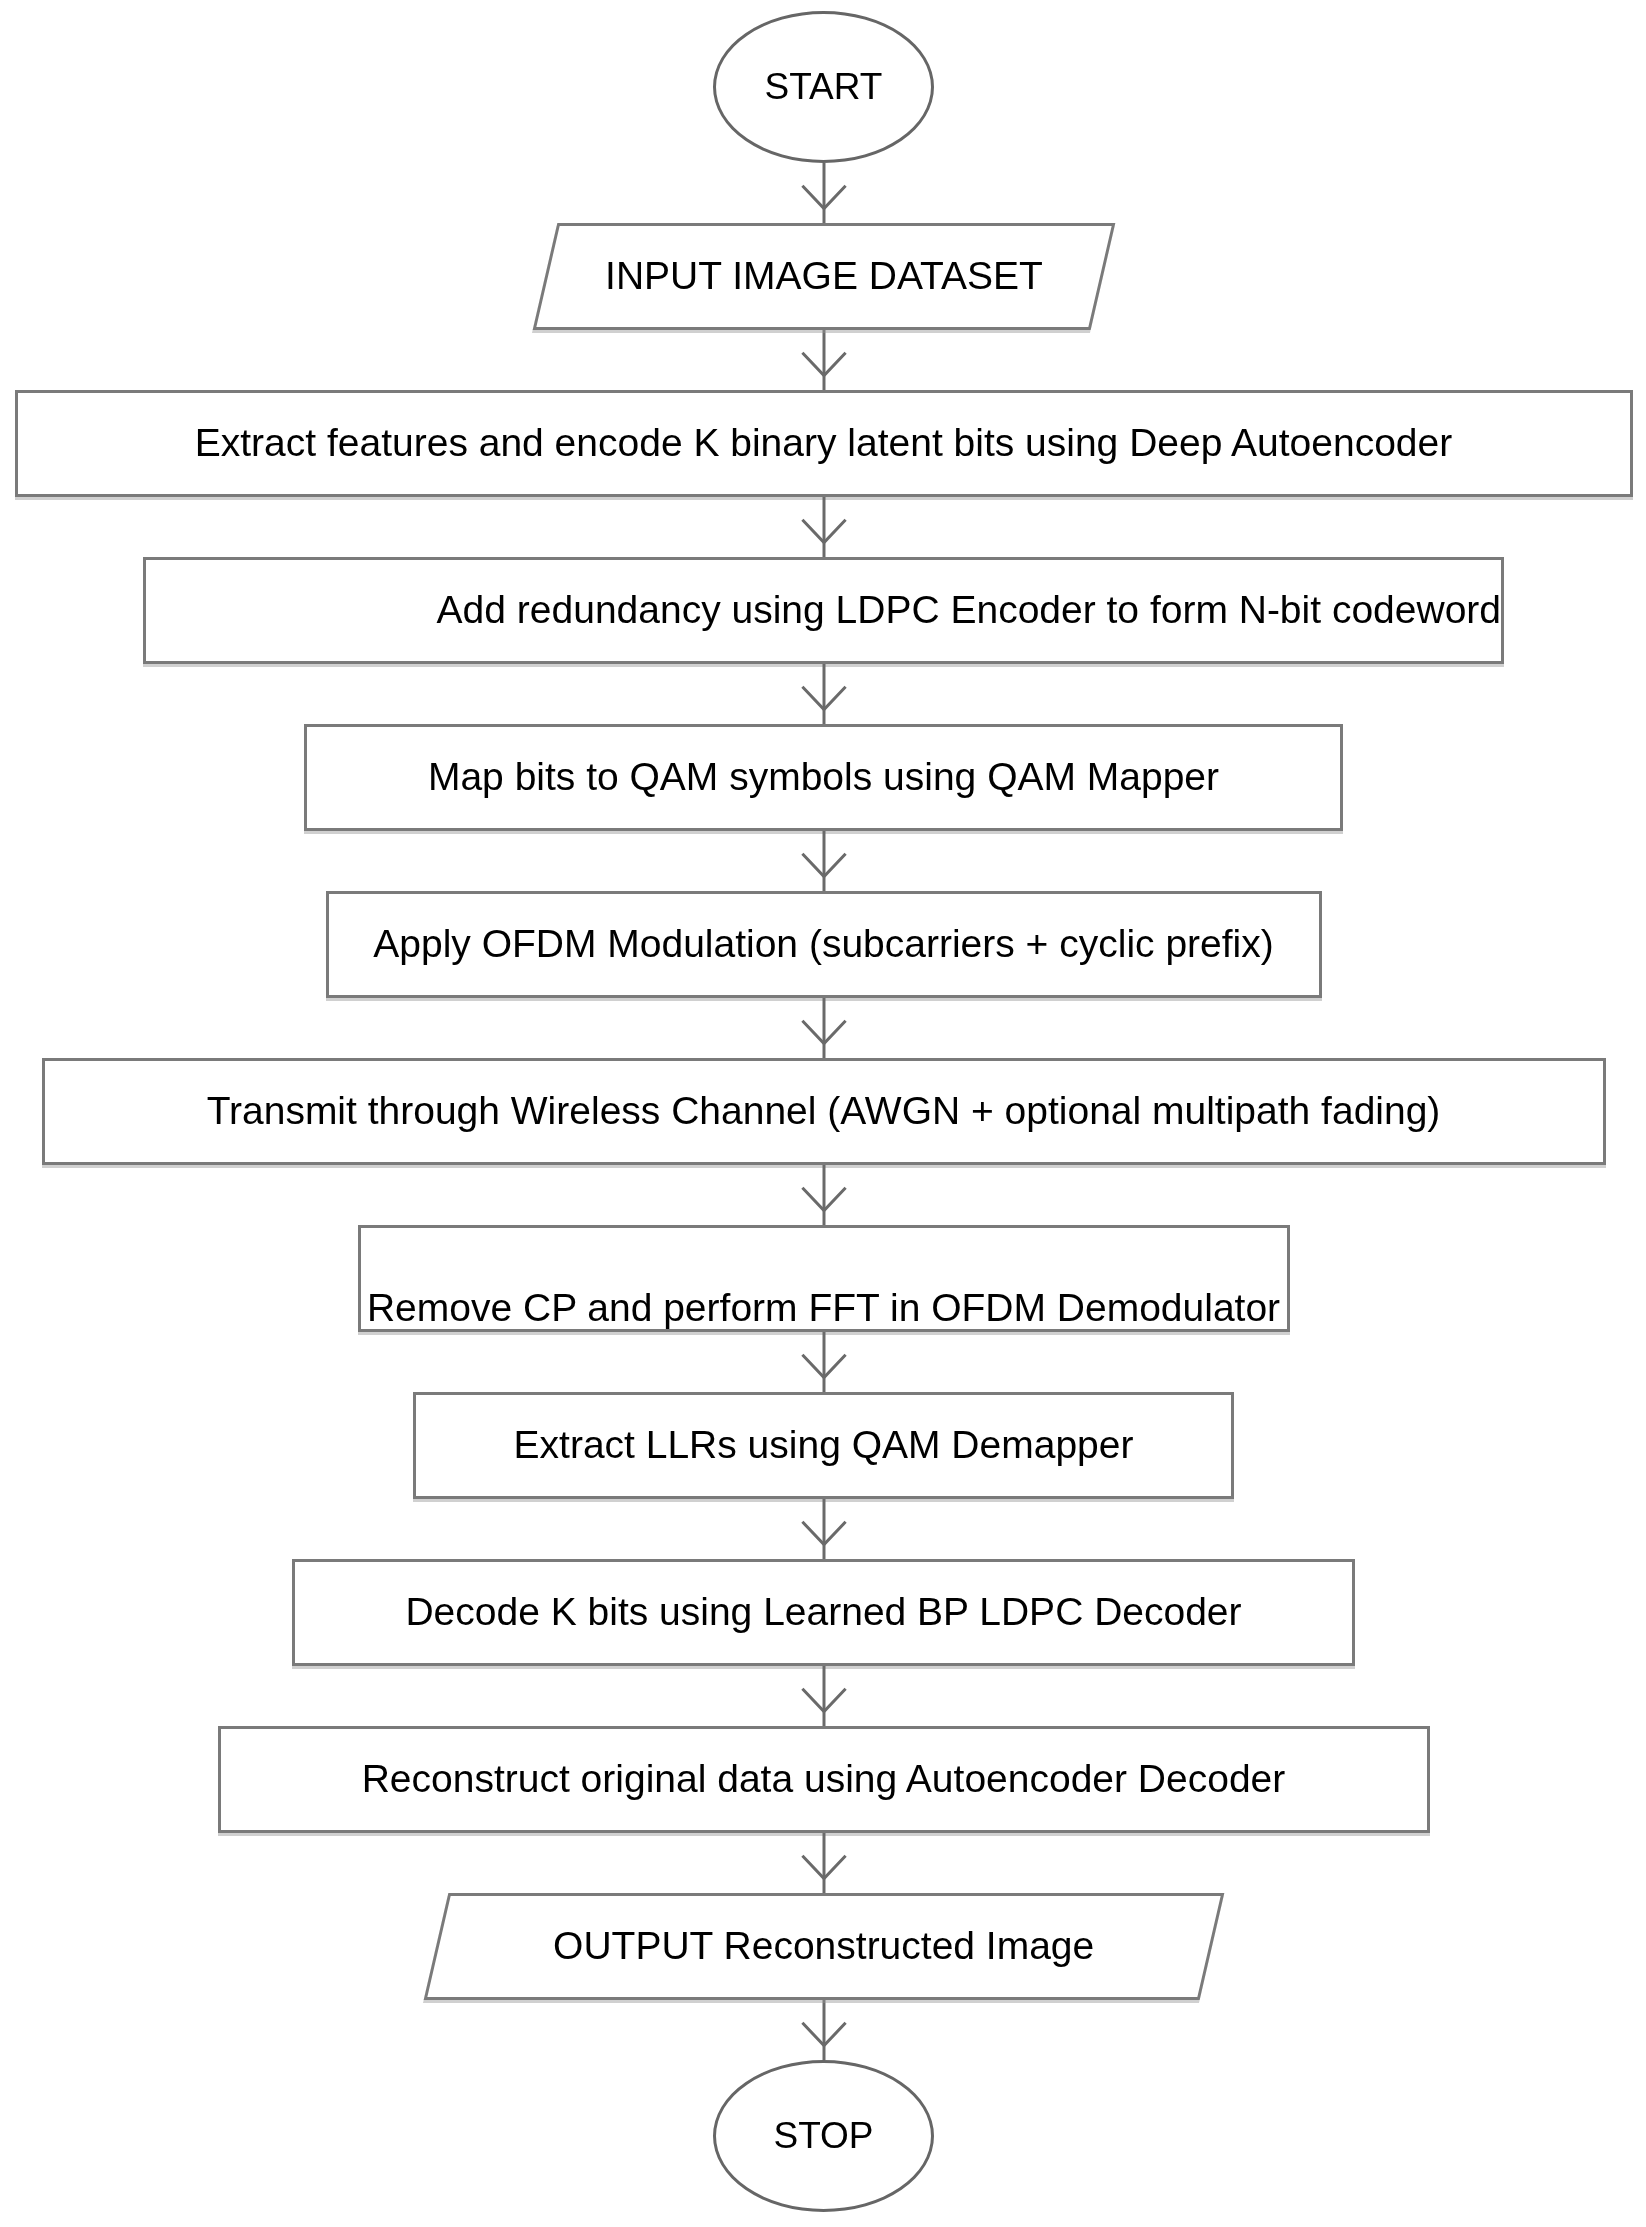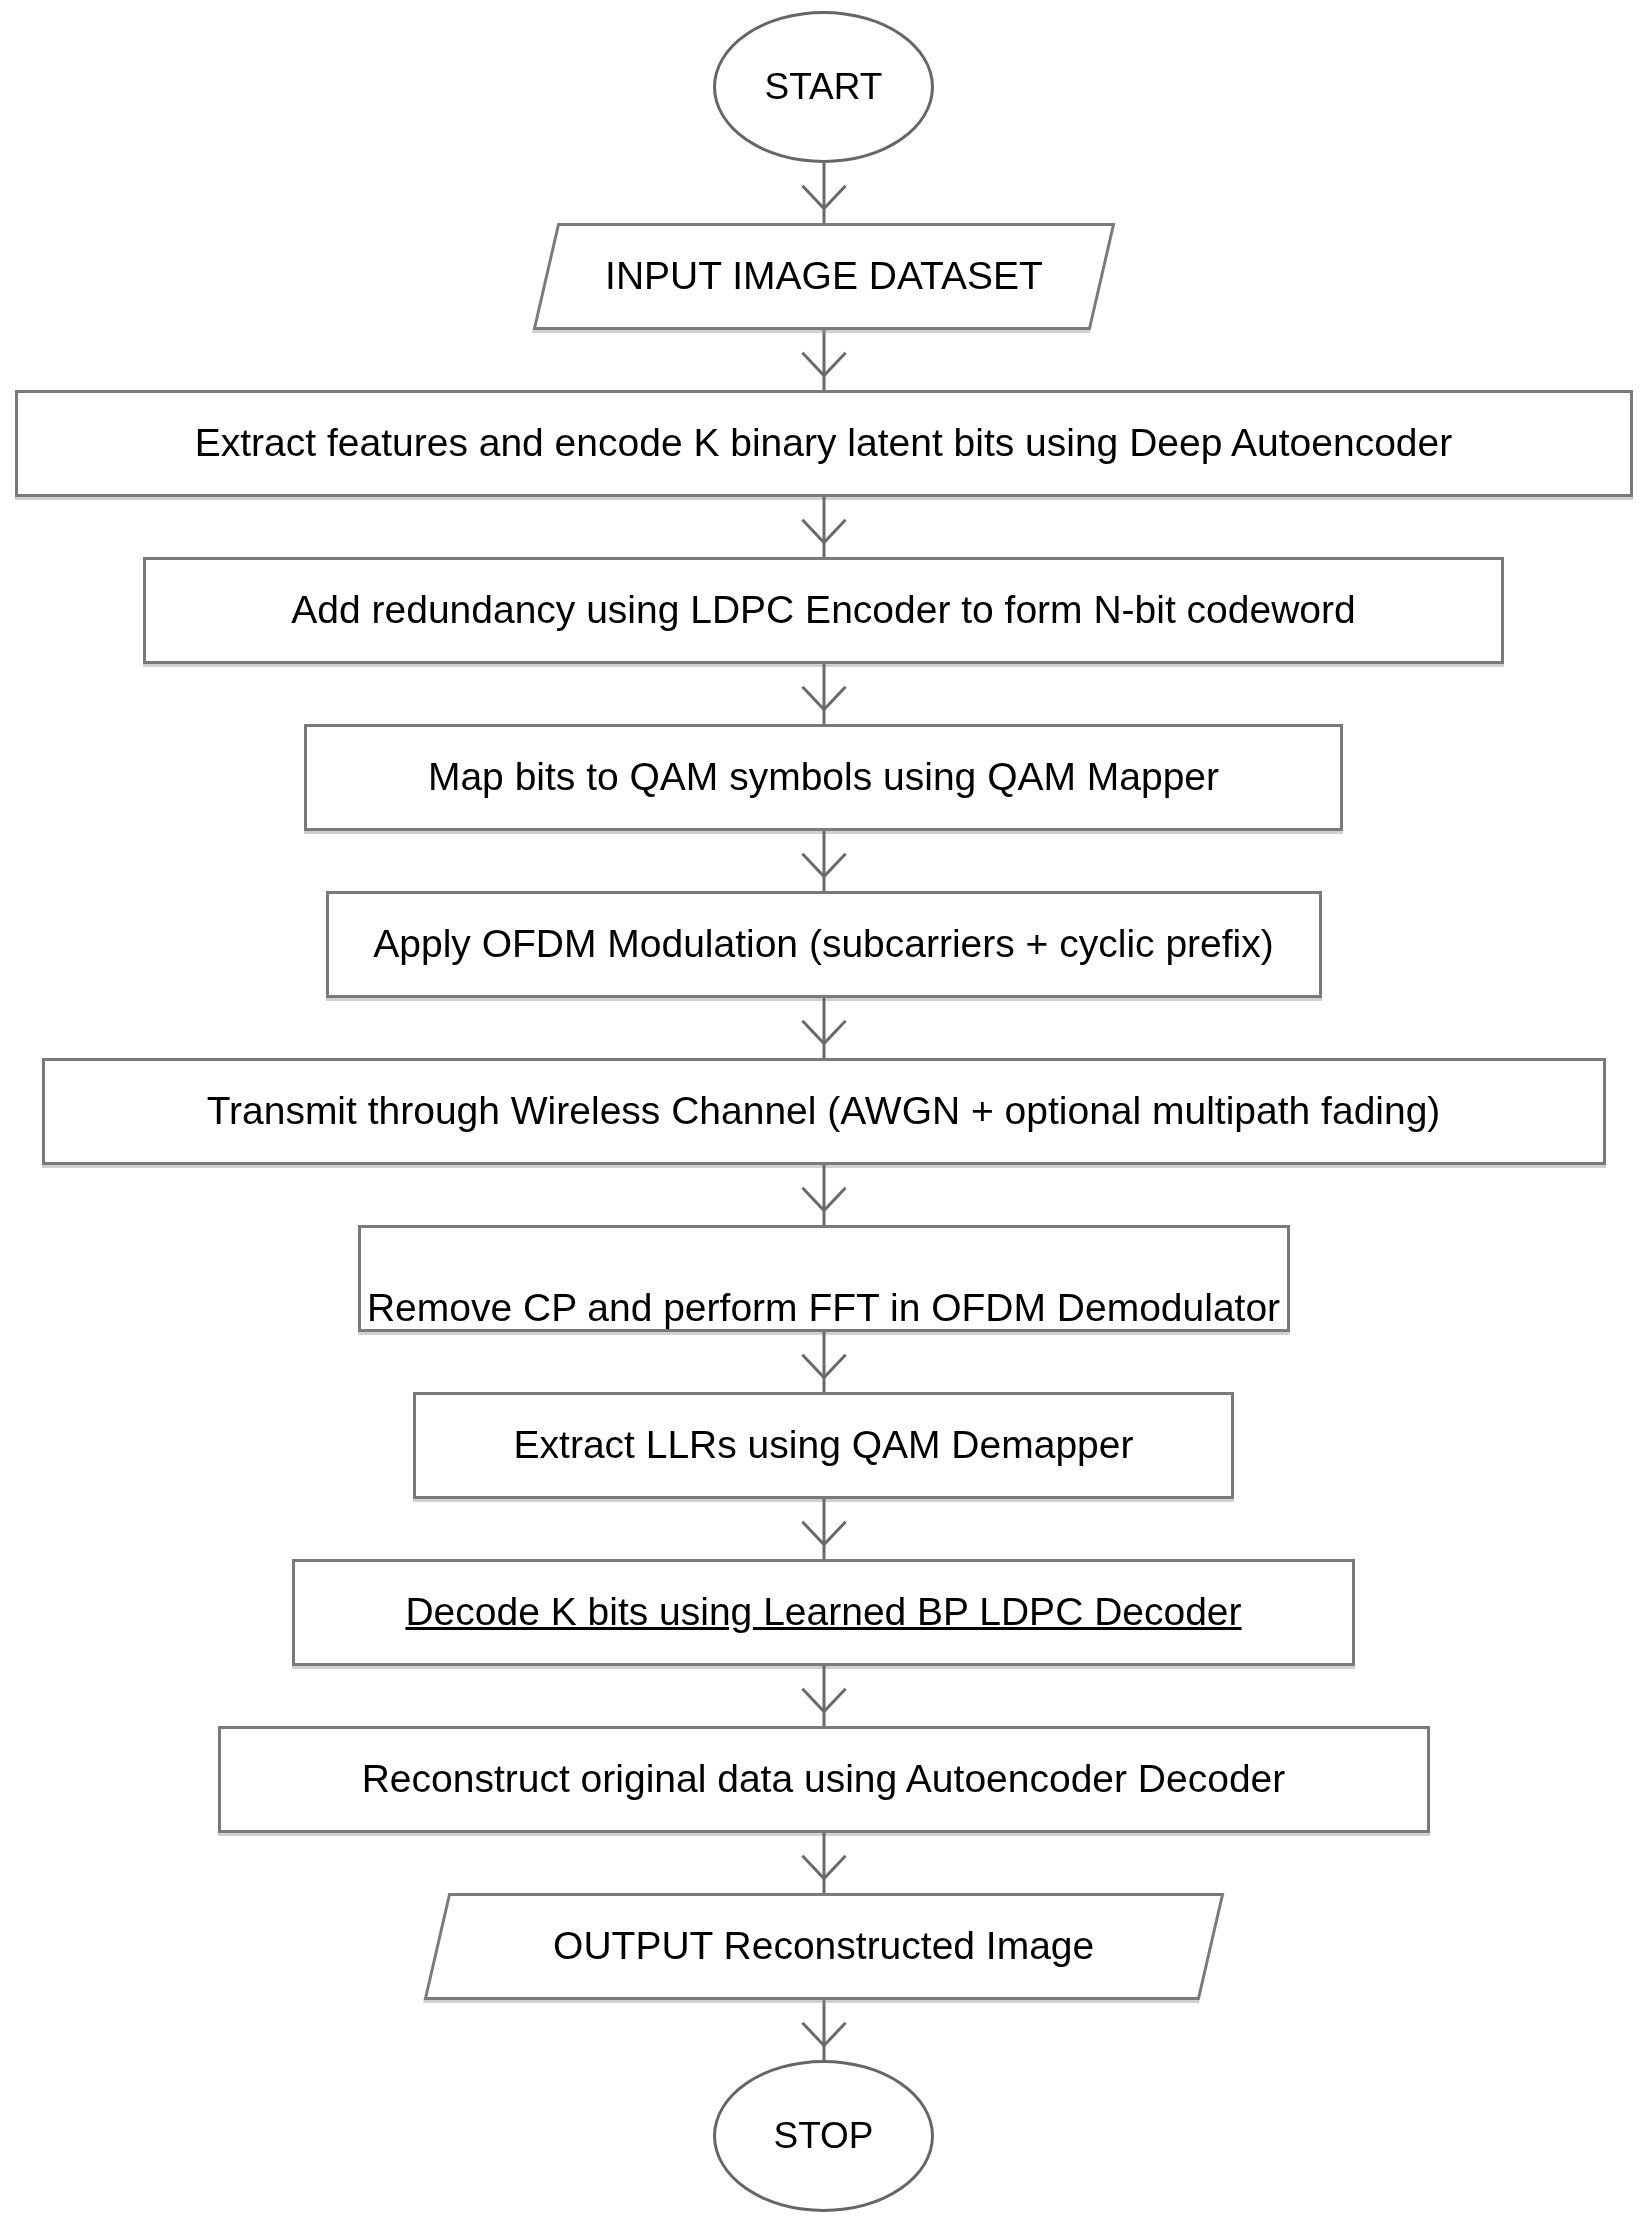--- a/index.html
+++ b/index.html
@@ -81,21 +81,21 @@
     </div>
     <div class="node process" style="width: 1618px; height: 107px;">
       <span class="label">Extract features and encode K binary latent bits using Deep Autoencoder</span>
     </div>
     <div class="connector">
       <svg width="60" height="60" viewBox="0 0 100 100">
         <line x1="50" y1="0" x2="50" y2="100" stroke="#6a6a6a" stroke-width="5"></line>
         <polyline points="14,38 50,76 86,38" fill="none" stroke="#6a6a6a" stroke-width="5"></polyline>
       </svg>
     </div>
-    <div class="node process" style="width: 1361px; height: 107px;">
+    <div class="node process" style="width: 1361px; height: 107px; justify-content: flex-end;">
       <span class="label">Add redundancy using LDPC Encoder to form N-bit codeword</span>
     </div>
     <div class="connector">
       <svg width="60" height="60" viewBox="0 0 100 100">
         <line x1="50" y1="0" x2="50" y2="100" stroke="#6a6a6a" stroke-width="5"></line>
         <polyline points="14,38 50,76 86,38" fill="none" stroke="#6a6a6a" stroke-width="5"></polyline>
       </svg>
     </div>
     <div class="node process" style="width: 1039px; height: 107px; text-align: center;">
       <span class="label">Map bits to QAM symbols using QAM Mapper</span>
@@ -135,21 +135,21 @@
     </div>
     <div class="node process" style="width: 821px; height: 107px;">
       <span class="label">Extract LLRs using QAM Demapper</span>
     </div>
     <div class="connector">
       <svg width="60" height="60" viewBox="0 0 100 100">
         <line x1="50" y1="0" x2="50" y2="100" stroke="#6a6a6a" stroke-width="5"></line>
         <polyline points="14,38 50,76 86,38" fill="none" stroke="#6a6a6a" stroke-width="5"></polyline>
       </svg>
     </div>
-    <div class="node process" style="width: 1063px; height: 107px; text-decoration: underline;">
+    <div class="node process" style="width: 1063px; height: 107px;">
       <span class="label">Decode K bits using Learned BP LDPC Decoder</span>
     </div>
     <div class="connector">
       <svg width="60" height="60" viewBox="0 0 100 100">
         <line x1="50" y1="0" x2="50" y2="100" stroke="#6a6a6a" stroke-width="5"></line>
         <polyline points="14,38 50,76 86,38" fill="none" stroke="#6a6a6a" stroke-width="5"></polyline>
       </svg>
     </div>
     <div class="node process" style="width: 1212px; height: 107px;">
       <span class="label">Reconstruct original data using Autoencoder Decoder</span>

